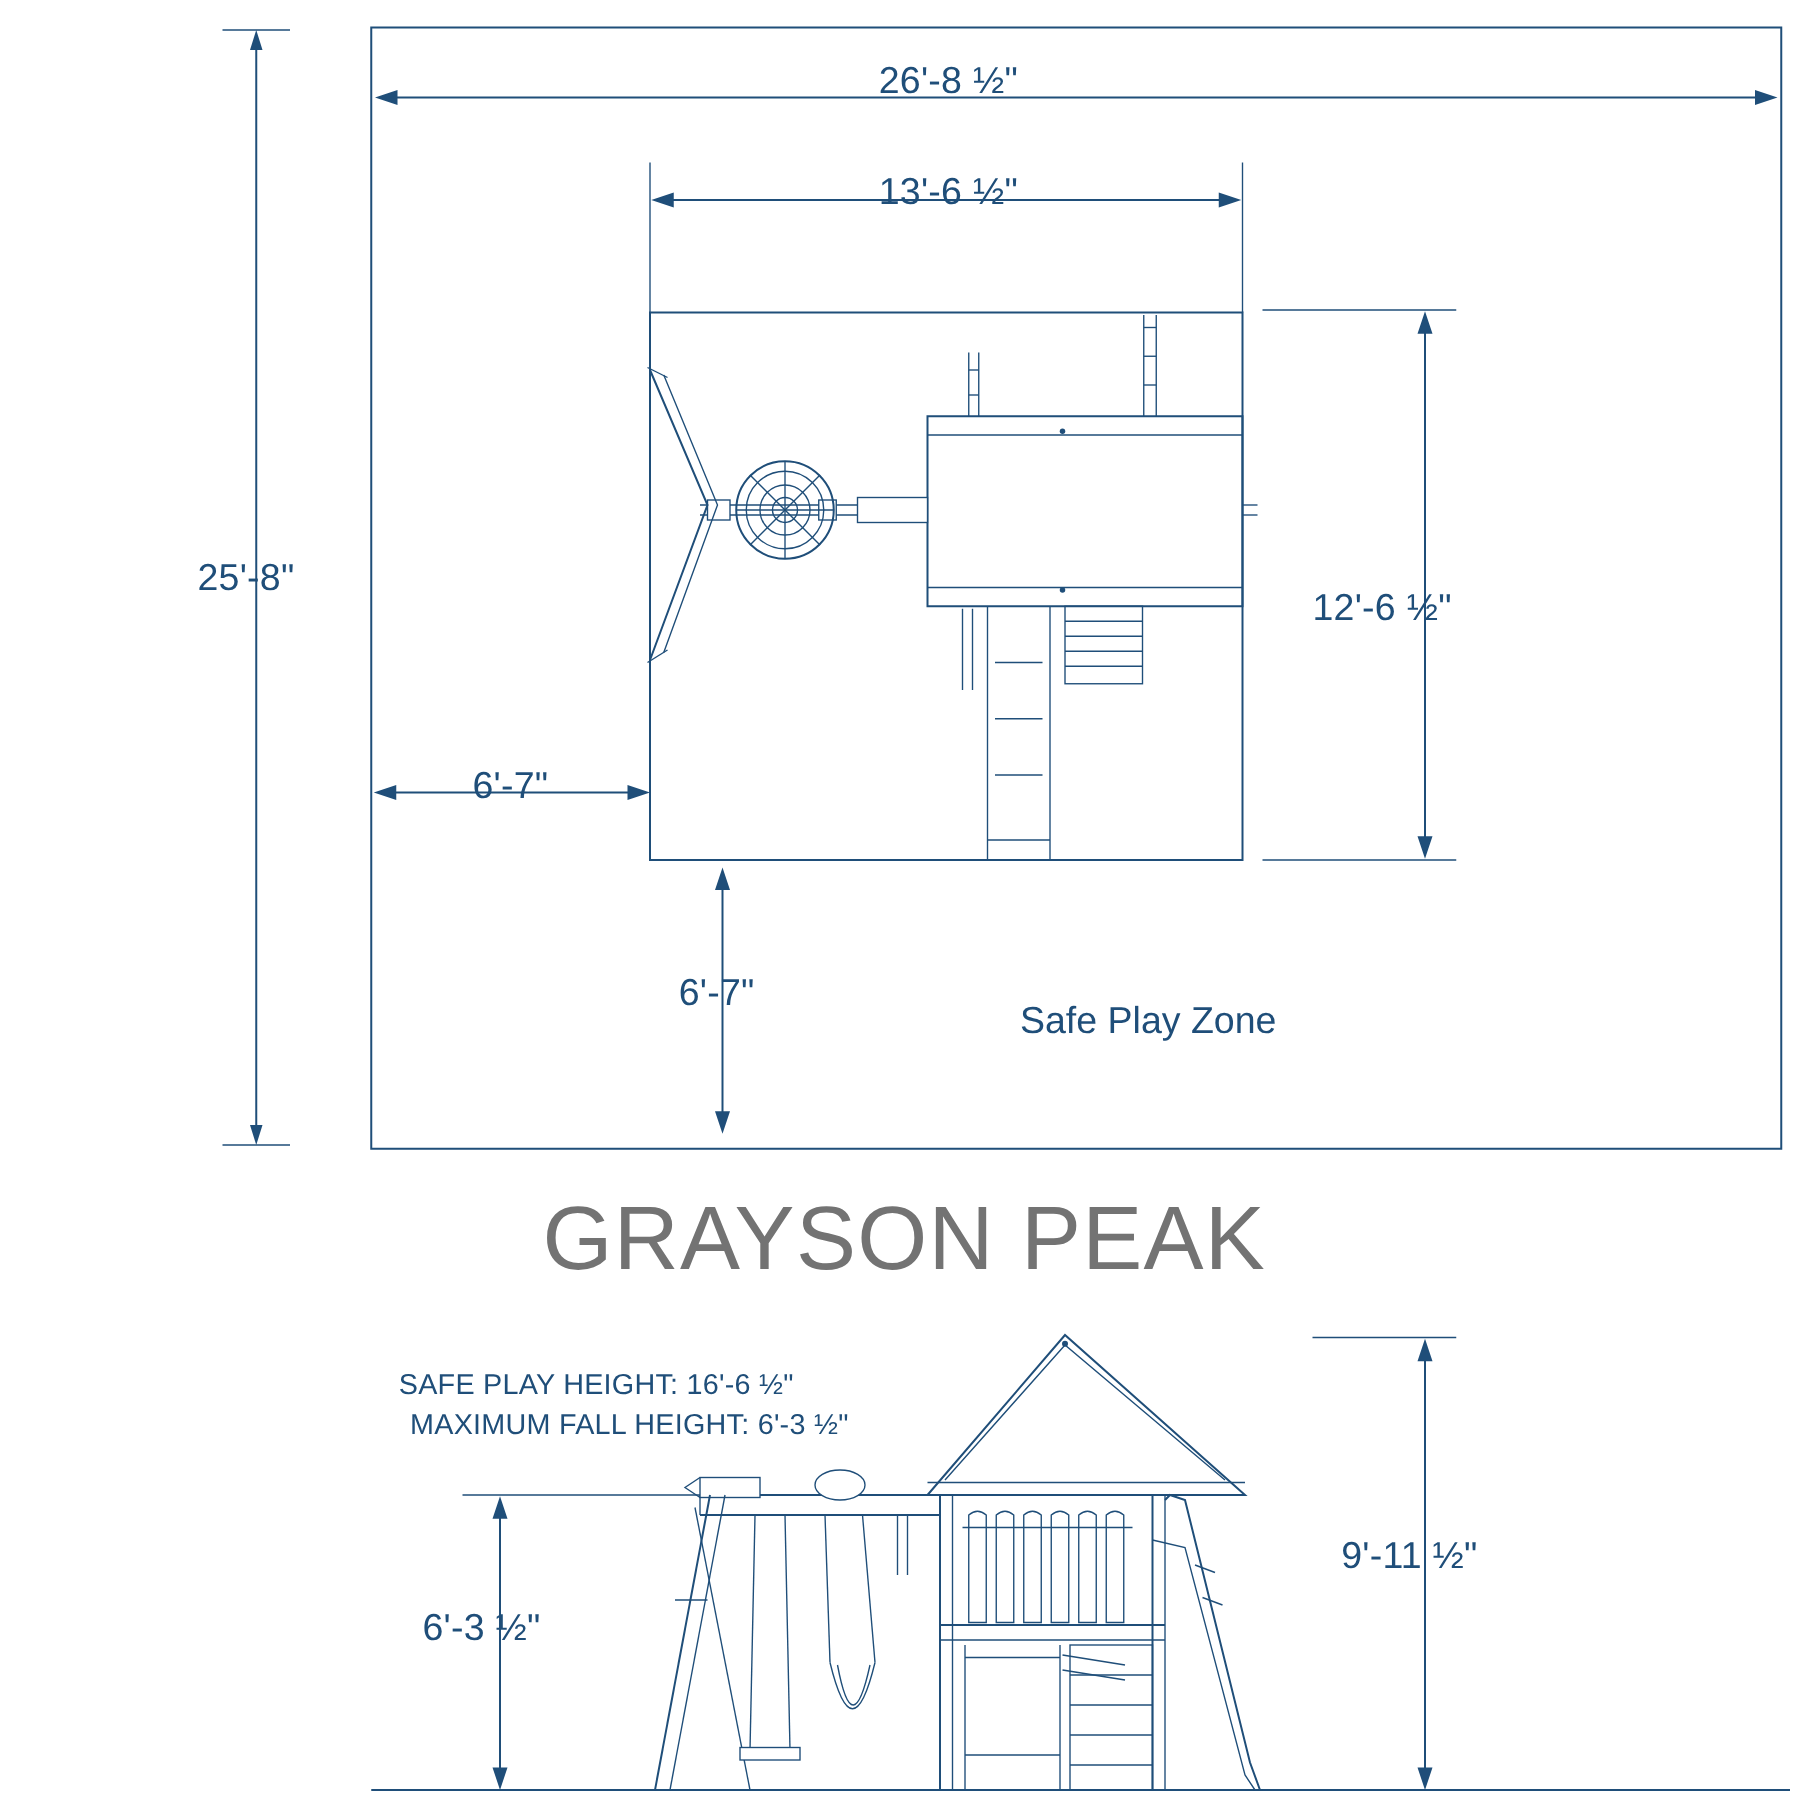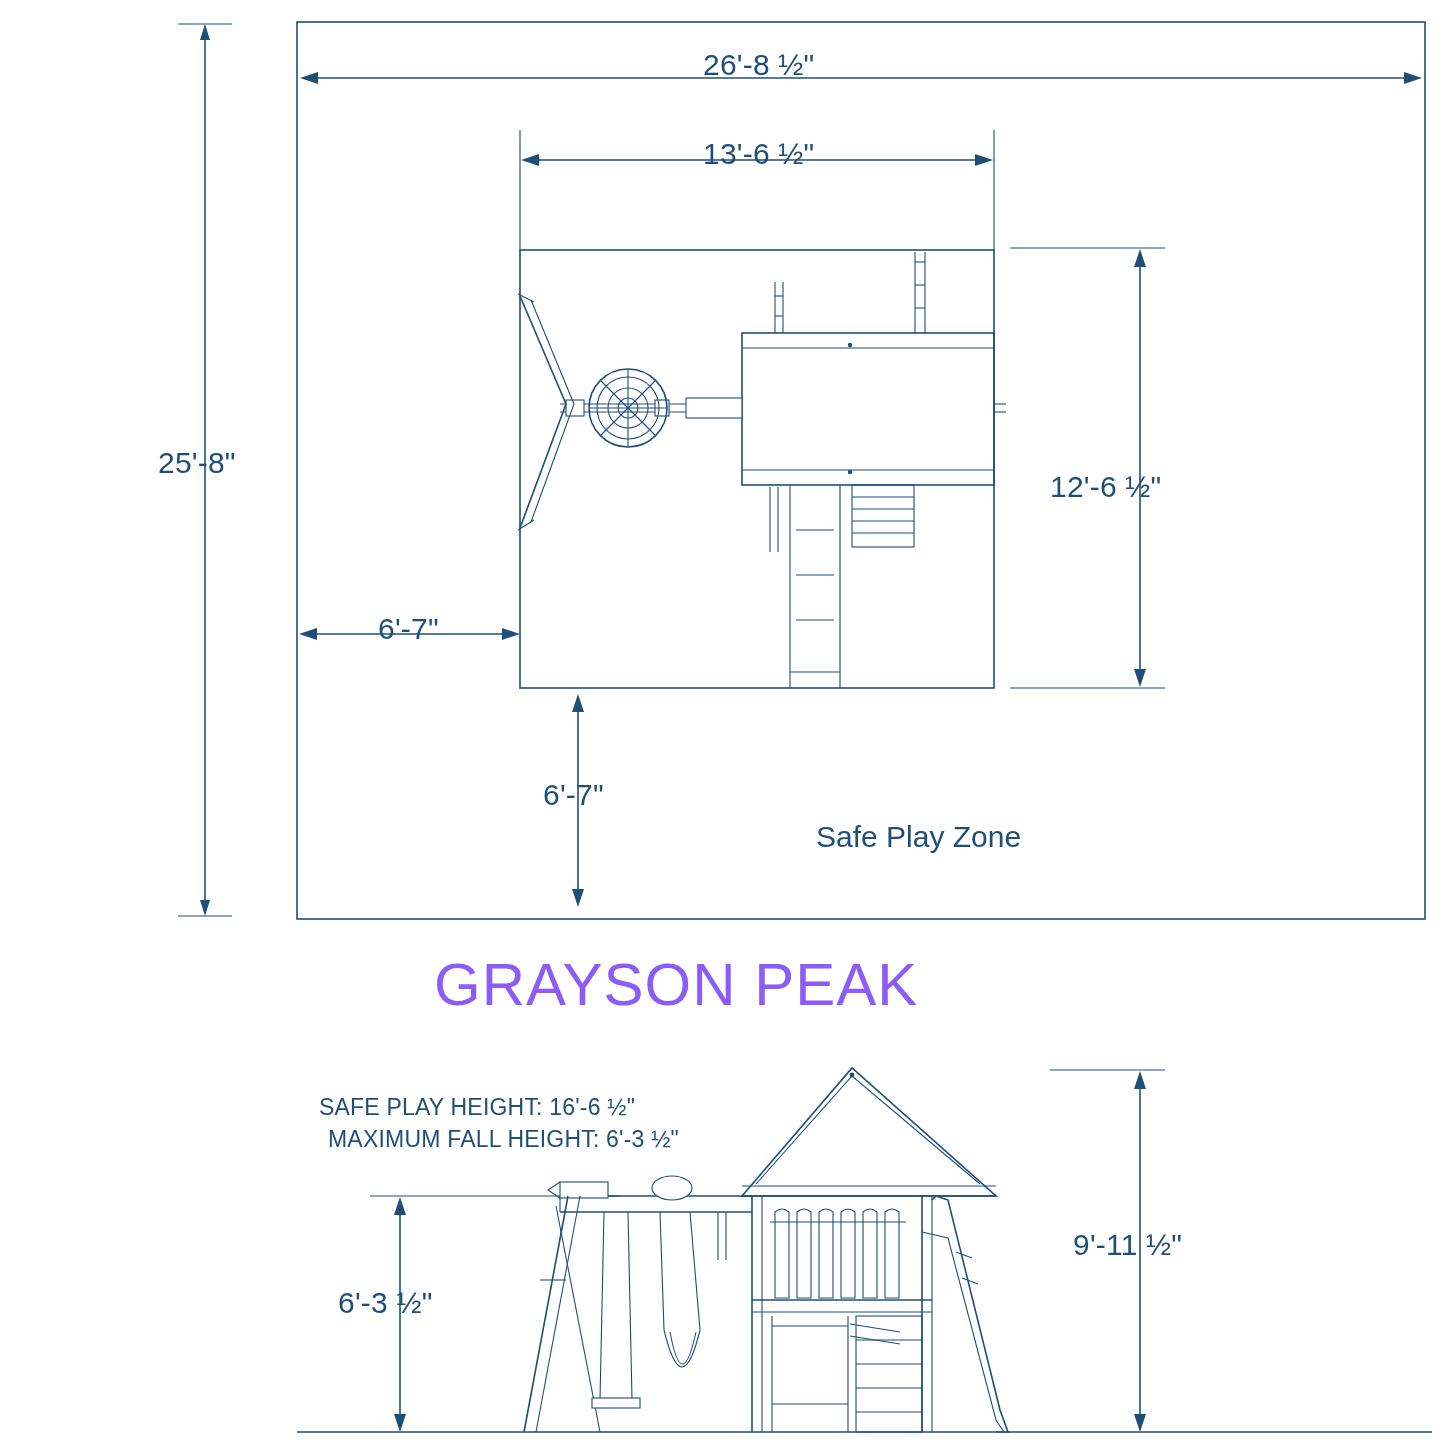--- a/index.html
+++ b/index.html
@@ -22,31 +22,30 @@
     font-size: 30px;
     color: #1f4e79;
     white-space: nowrap;
     letter-spacing: 0.2px;
   }
   .dim-label.small {
     font-size: 23px;
   }
   .title {
     position: absolute;
-    font-size: 60px;
-    color: #8b5cf6;
+    font-size: 72px;
+    color: #737373;
     letter-spacing: 1px;
     white-space: nowrap;
   }
   .zone-label {
     position: absolute;
     font-size: 30px;
     color: #1f4e79;
     white-space: nowrap;
-    margin-top: 20px;
   }
   svg.layer {
     position: absolute;
     left: 0;
     top: 0;
     width: 1445px;
     height: 1445px;
     pointer-events: none;
   }
   .stroke {

